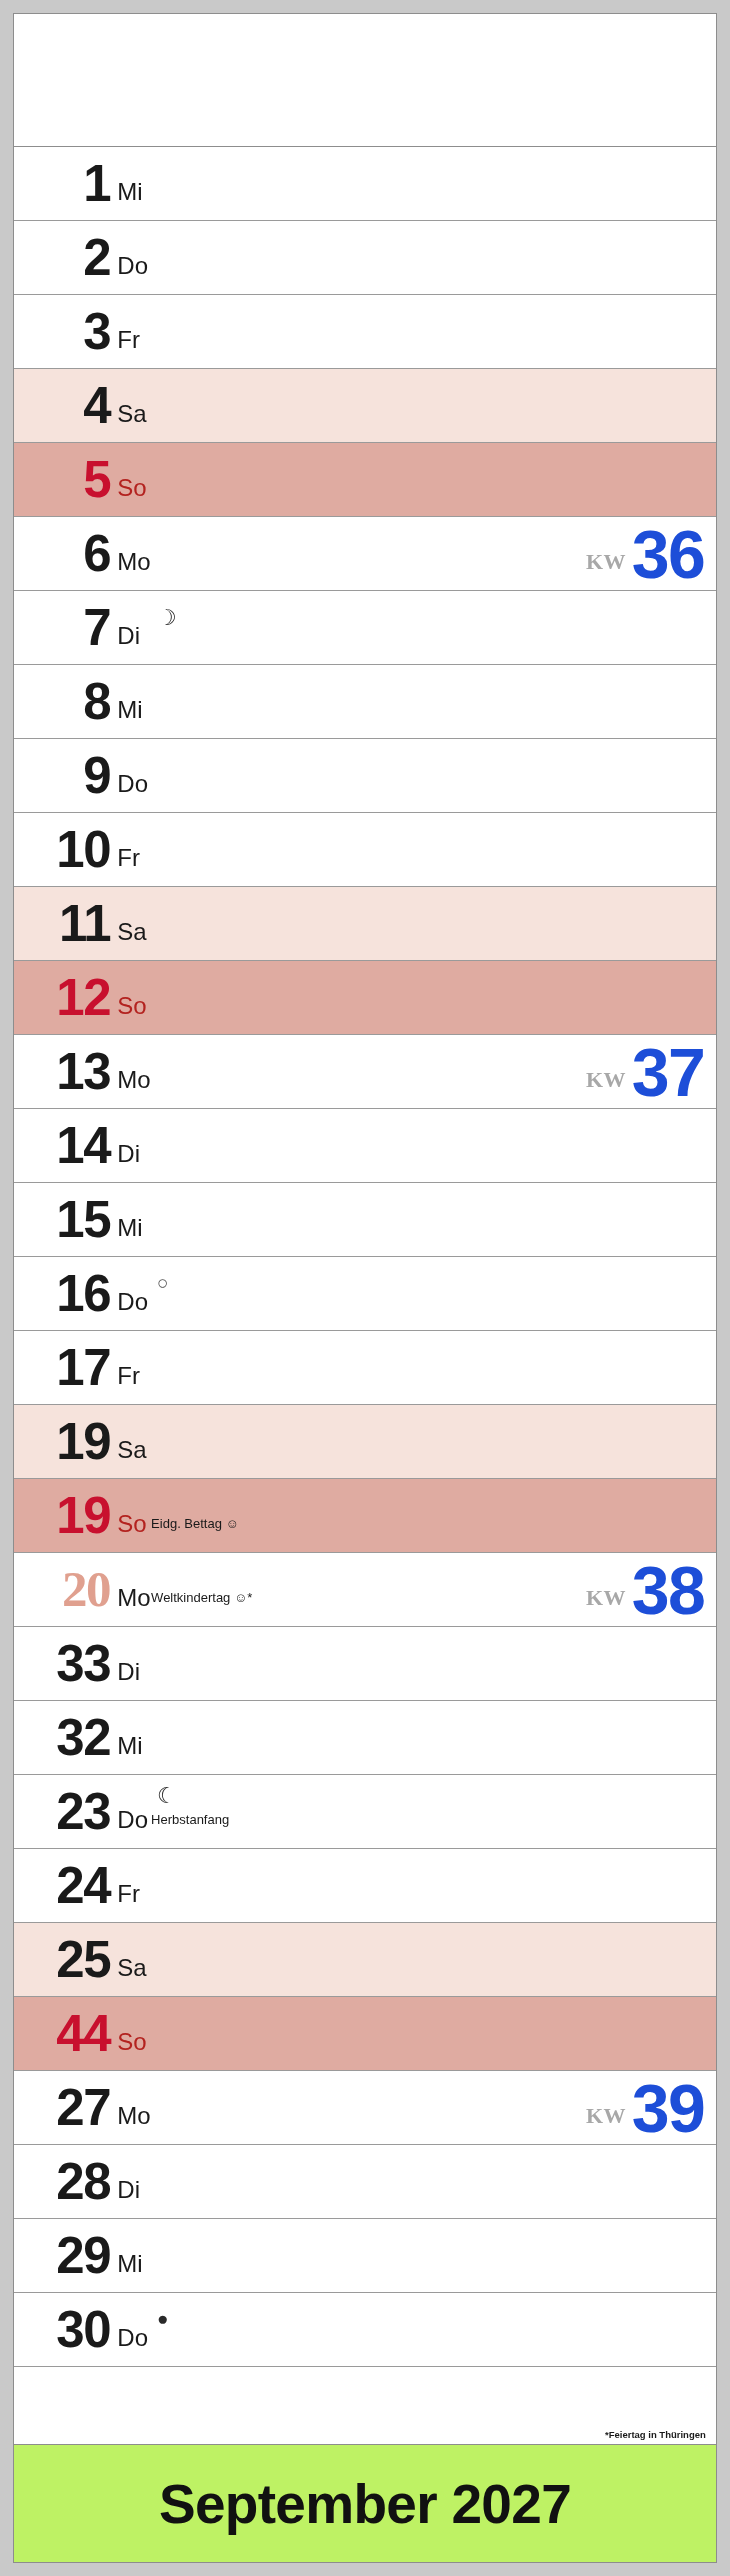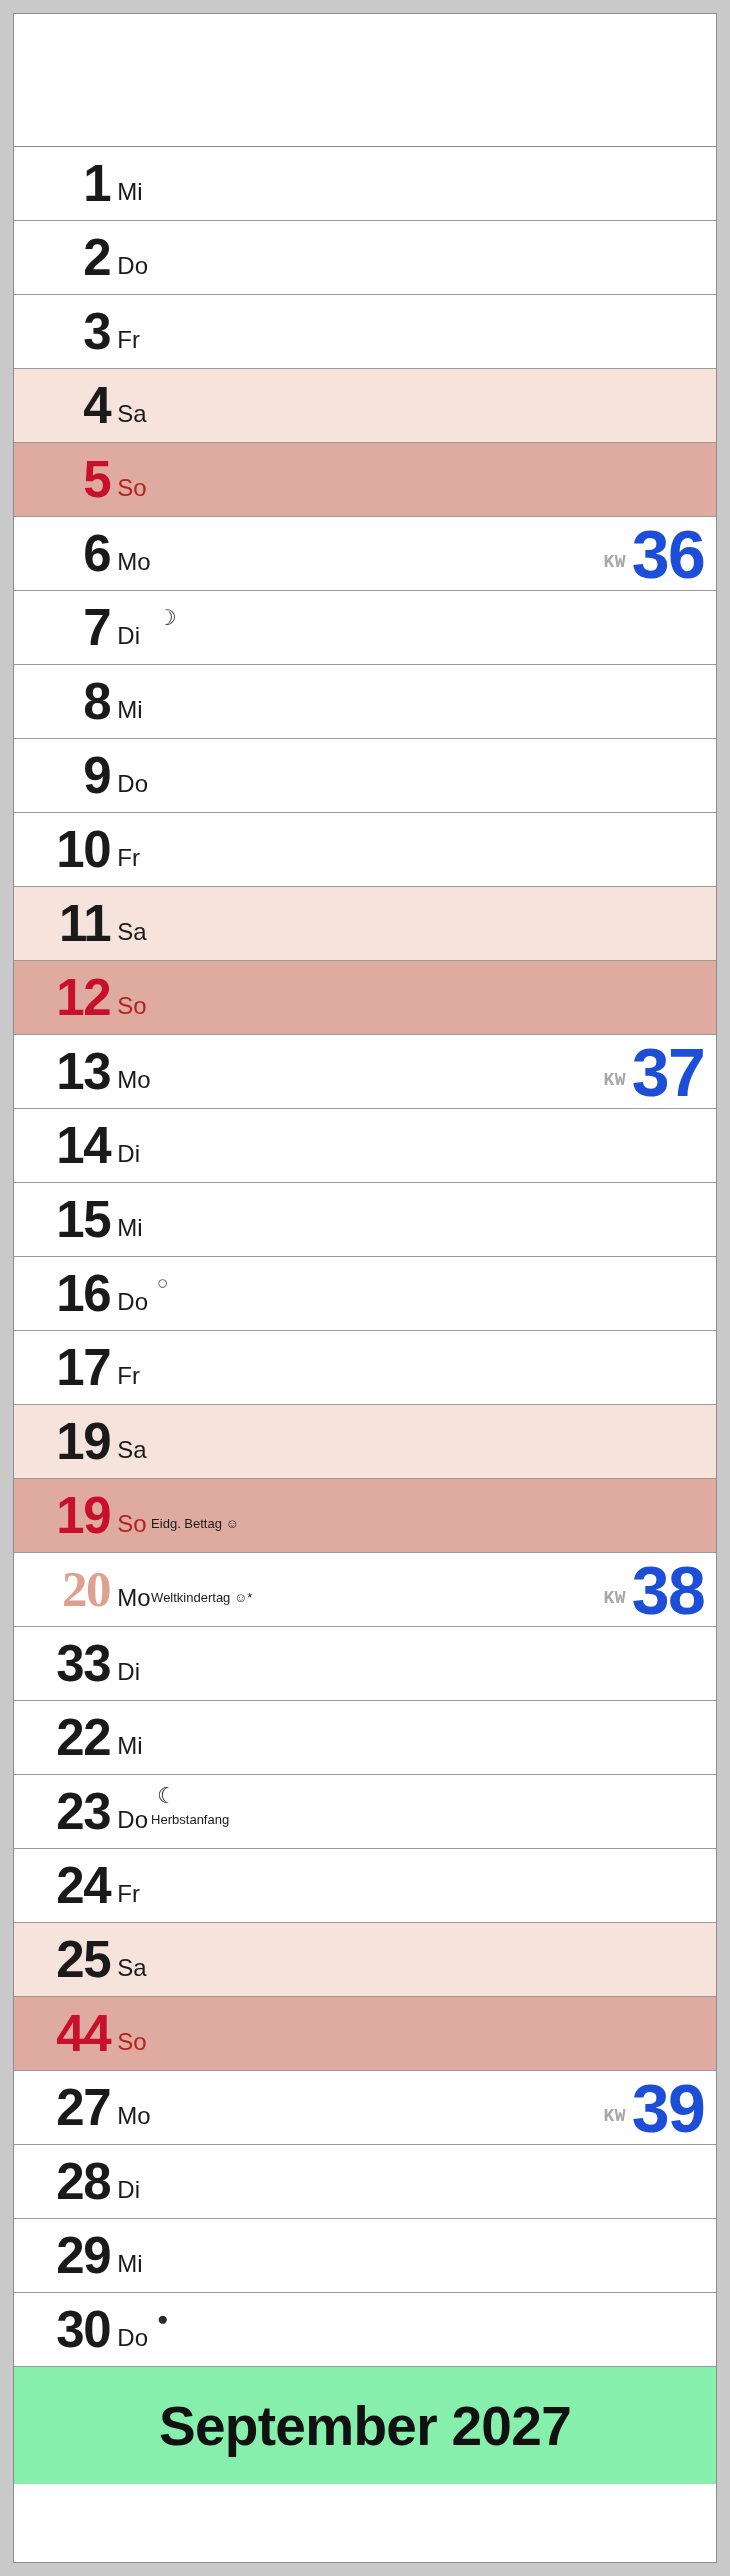--- a/index.html
+++ b/index.html
@@ -100,26 +100,26 @@
   .kw-wrap {
     position: absolute;
     right: 11.7px;
     top: 0;
     height: 100%;
     display: flex;
     align-items: center;
     gap: 5.8px;
   }
   .kw-label {
-    font-size: 18px;
+    font-size: 22px;
     font-weight: bold;
     color: #a8a8a8;
     letter-spacing: 0.4px;
     padding-top: 17.5px;
-    font-family: Liberation Mono, monospace;
+    font-family: Liberation Serif, serif;
     margin-left: 25px;
   }
   .kw-num {
     font-size: 68px;
     font-weight: bold;
     color: #1d4ed8;
     line-height: 1;
     letter-spacing: -1.5px;
     font-family: "Liberation Sans", sans-serif;
   }
@@ -136,21 +136,21 @@
     right: 10.2px;
     bottom: 4.4px;
     font-size: 9.5px;
     font-weight: bold;
     color: #1a1a1a;
     font-family: "Liberation Sans", sans-serif;
   }
   .month-bar {
     height: 117px;
     flex: none;
-    background: #86efac;
+    background: #bef264;
     display: flex;
     align-items: center;
     justify-content: center;
   }
   .month-title {
     font-size: 55px;
     font-weight: bold;
     color: #111111;
     letter-spacing: -0.7px;
     font-family: "Liberation Sans", sans-serif;
@@ -259,21 +259,21 @@
           <div class="kw-wrap">
             <span class="kw-label">KW</span>
             <span class="kw-num">38</span>
           </div>
         </div>
         <div class="day-row">
           <div class="daynum">33</div>
           <div class="dayabbr">Di</div>
         </div>
         <div class="day-row">
-          <div class="daynum">22</div>
+          <div class="daynum">32</div>
           <div class="dayabbr">Mi</div>
         </div>
         <div class="day-row">
           <div class="daynum">23</div>
           <div class="dayabbr">Do</div>
           <div class="note">Herbstanfang</div>
           <div class="moon m-q" style="top: 10.2px;">☾</div>
         </div>
         <div class="day-row">
           <div class="daynum">24</div>
@@ -303,20 +303,23 @@
           <div class="daynum">29</div>
           <div class="dayabbr">Mi</div>
         </div>
         <div class="day-row">
           <div class="daynum">30</div>
           <div class="dayabbr">Do</div>
           <div class="moon m-new" style="top: 16px;">●</div>
         </div>
       </div>
 
+    <div class="bottom-blank">
+      <div class="footnote">*Feiertag in Thüringen</div>
+    </div>
 
     <div class="month-bar">
       <div class="month-title">September 2027</div>
     </div>
 
   </div>
 </div>
 
 
 </body></html>

